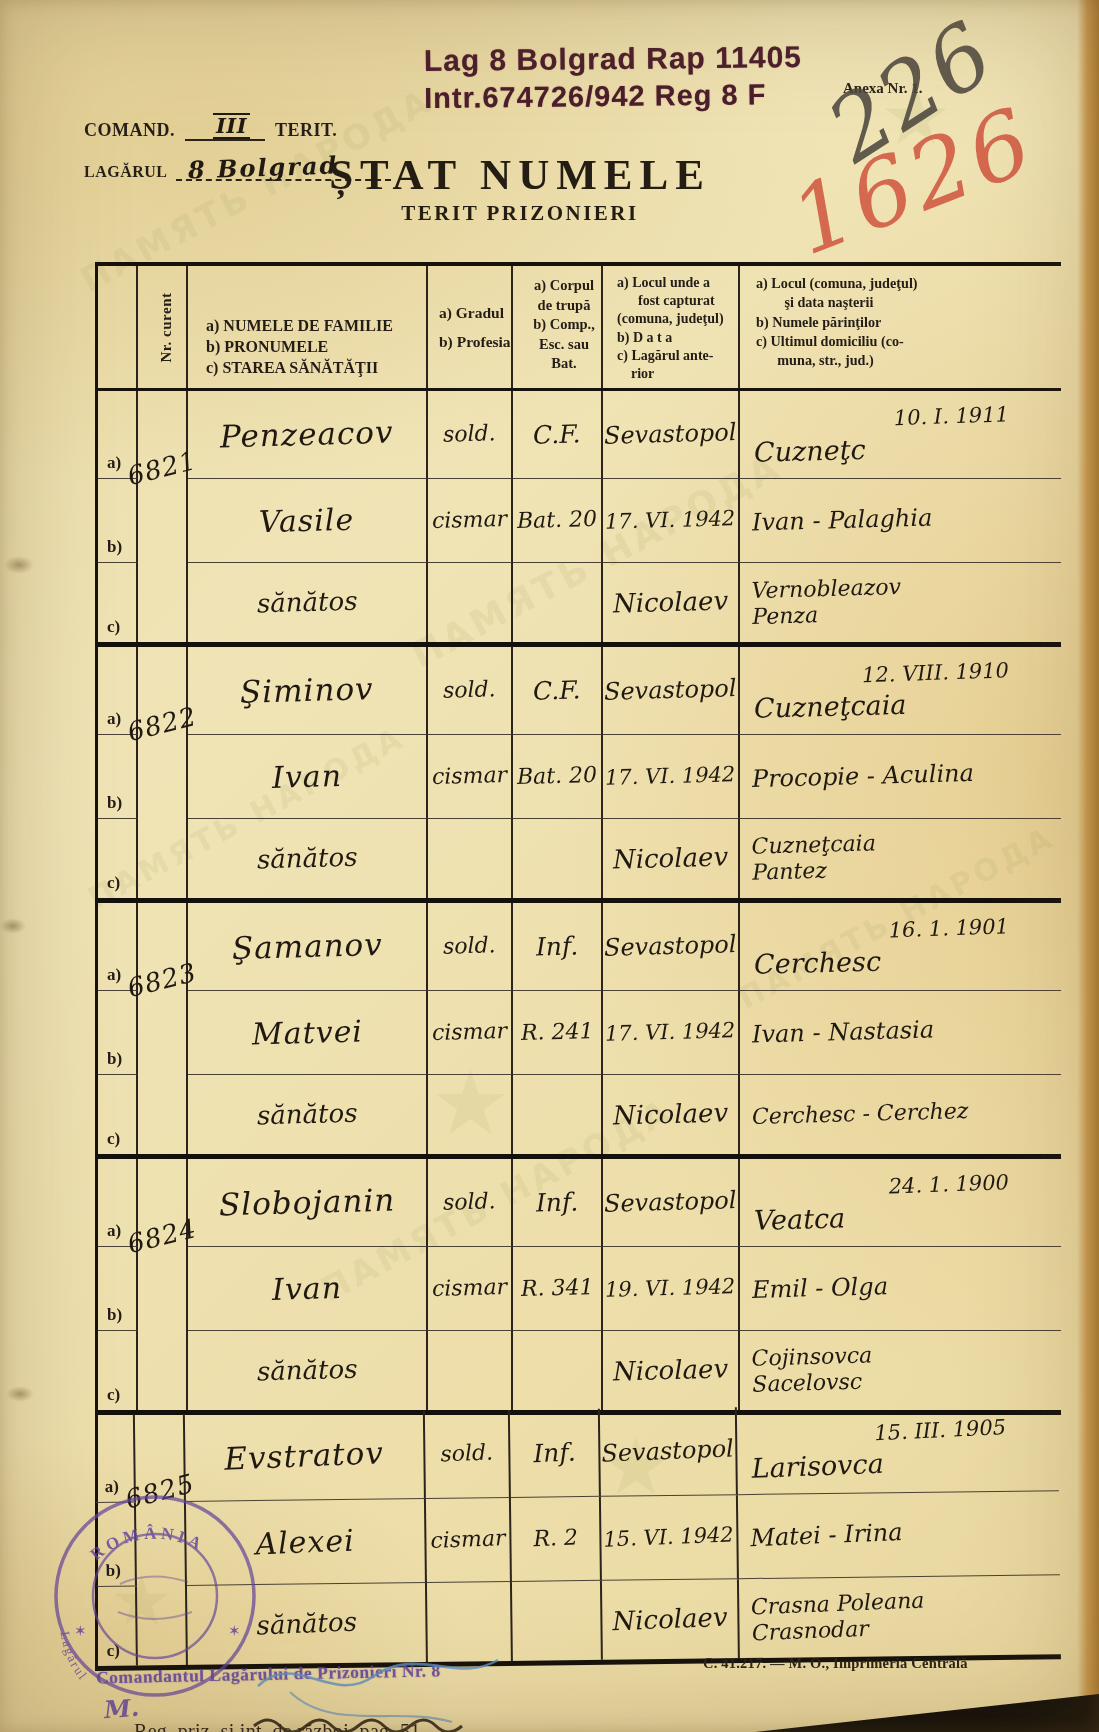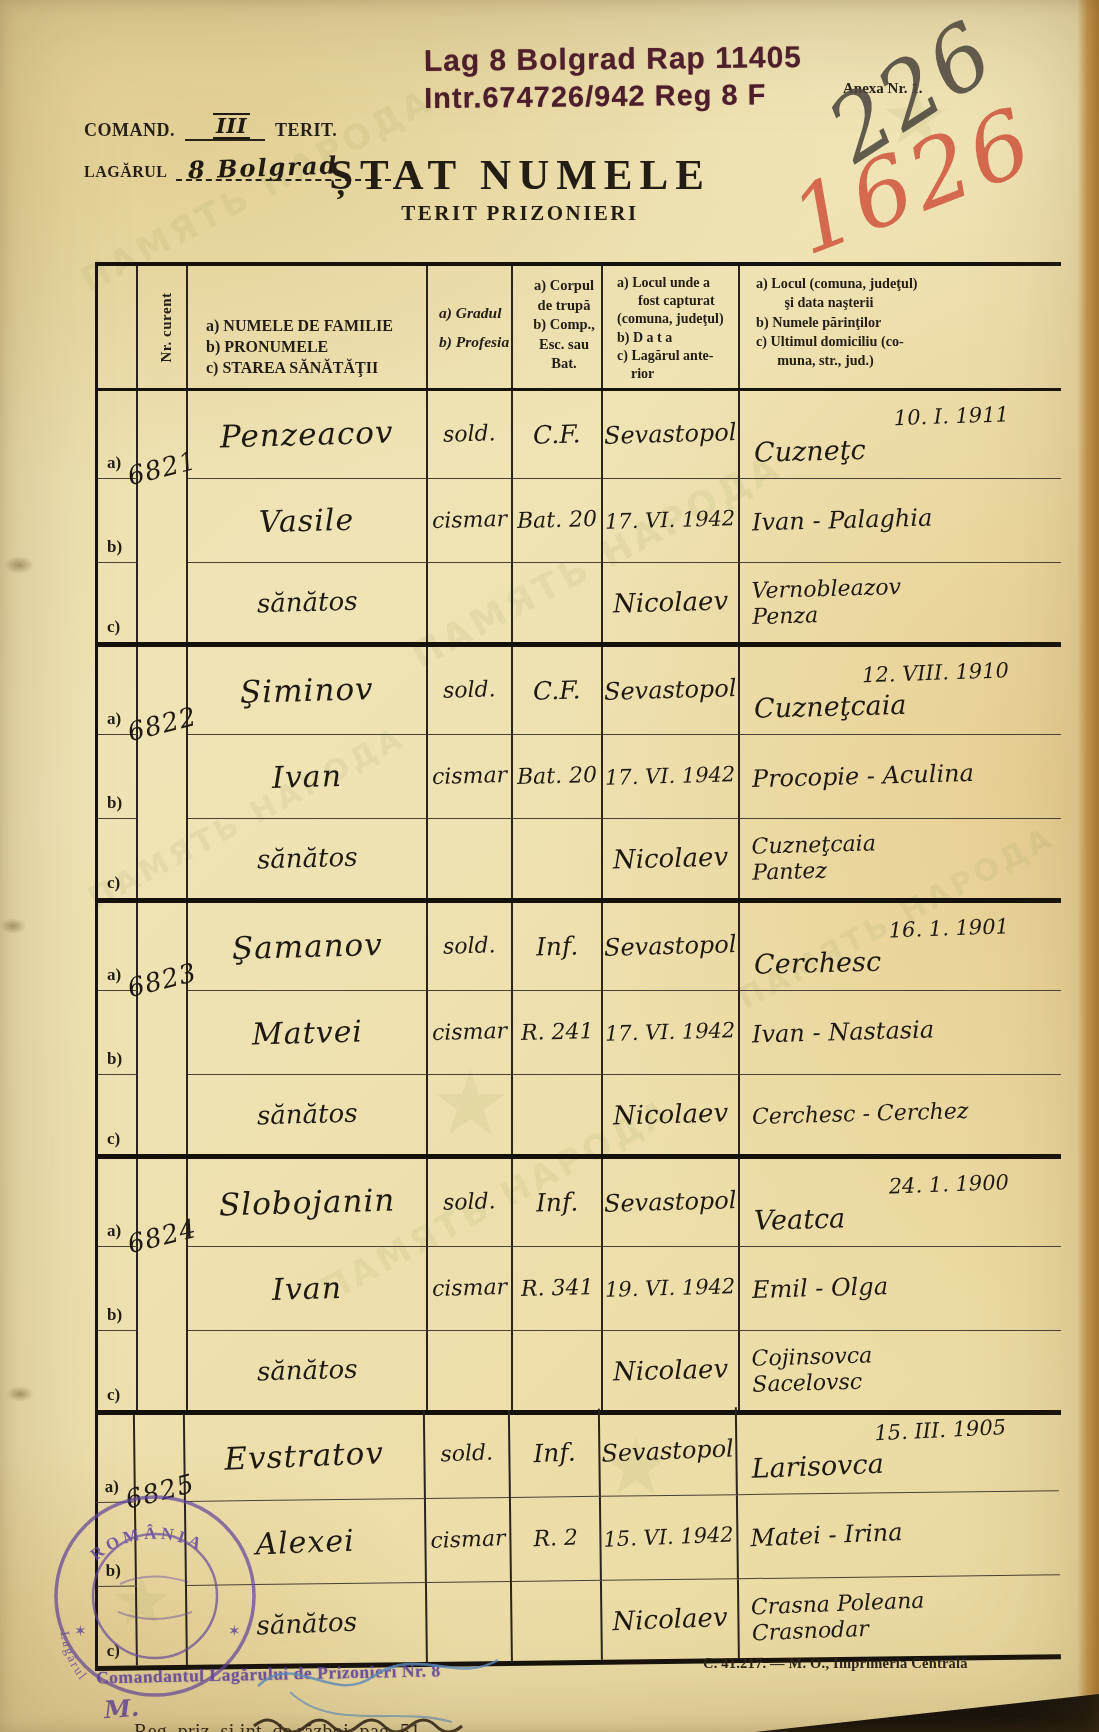--- a/index.html
+++ b/index.html
@@ -55,21 +55,21 @@
   .title-blk .t2{font-size:21px;font-weight:bold;letter-spacing:2.5px;margin-top:2px;}
 
   
   #table{position:absolute;left:95px;top:262px;width:966px;border-top:4px solid #17120c;border-left:3px solid #17120c;box-sizing:border-box;}
   .thead{display:grid;grid-template-columns:40px 50px 240px 85px 90px 137px 1fr;height:122px;border-bottom:3px solid #17120c;}
   .hc{border-right:2px solid var(--ln);color:#241d16;font-weight:bold;white-space:pre;box-sizing:border-box;overflow:hidden;margin-left:8px;}
   .hc.c7{border-right:none;}
   .hc-nr{display:flex;align-items:center;justify-content:center;}
   .hc-nr span{transform:rotate(-90deg);font-size:15px;letter-spacing:.5px;}
   .hc3{padding:7px 4px 0 10px;font-size:16px;line-height:1.32;}
-  .hc4{display:flex;flex-direction:column;justify-content:center;padding-left:3px;font-size:15.5px;line-height:1.9;font-style:italic;}
+  .hc4{display:flex;flex-direction:column;justify-content:center;padding-left:3px;font-size:15.5px;line-height:1.9;}
   .hc5{padding:10px 2px 0 8px;font-size:14.5px;line-height:1.35;text-align:center;}
   .hc6{padding:8px 2px 0 6px;font-size:14px;line-height:1.3;}
   .hc7{padding:8px 2px 0 8px;font-size:14.2px;line-height:1.36;}
 
   .record{display:grid;grid-template-columns:40px 50px 240px 85px 90px 137px 1fr;
     grid-template-rows:88px 84px 79px;border-bottom:5px solid #14100b;box-sizing:border-box;}
   .record.last-record{transform:rotate(-.7deg);transform-origin:0 100%;}
   .cell{border-right:2px solid var(--ln);box-sizing:border-box;display:flex;flex-direction:column;justify-content:center;align-items:center;overflow:visible;}
   .cell.c7{border-right:none;}
   .cell.sep{border-bottom:1px solid #4a4034;}

